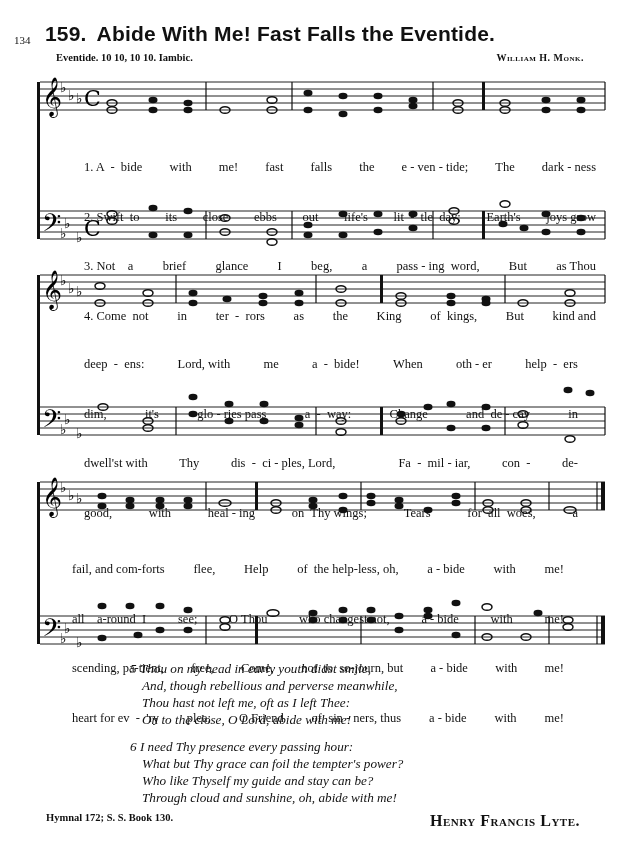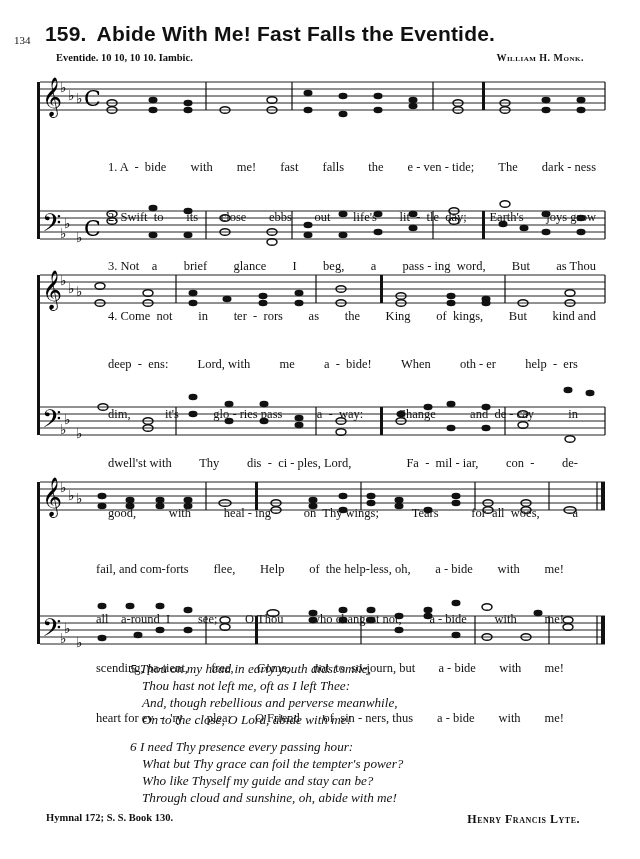--- a/index.html
+++ b/index.html
@@ -6,26 +6,26 @@
   body { width:640px; height:859px; position:relative; overflow:hidden; color:#111;
          font-family:"Liberation Serif","DejaVu Serif",serif; }
   .abs { position:absolute; }
   .pagenum { left:14px; top:34px; font-size:11px; }
   .title { left:0; width:540px; top:22px; text-align:center; font-size:21px; font-weight:bold;
            font-family:"Liberation Sans","DejaVu Sans",sans-serif; letter-spacing:0.2px; }
   .title .num { margin-right:10px; }
   .meta-left { left:56px; top:52px; font-size:10.5px; font-weight:bold; }
   .meta-right { right:56px; top:52px; font-size:10px; font-weight:bold; font-variant:small-caps; letter-spacing:0.5px;text-align:right; }
   .lyrics { font-size:12.5px; line-height:16.5px; white-space:pre; }
-  .lyr-line { display:flex; justify-content:space-between;margin-left:24px; }
+  .lyr-line { display:flex; justify-content:space-between; }
   .stanza { left:130px; font-size:13.2px; line-height:17px;font-style:italic; }
   .stanza .ln { white-space:nowrap; }
   .stanza .ind { padding-left:12px; }
   .foot-left { left:46px; top:812px; font-size:10.5px; font-weight:bold; }
-  .foot-right { right:60px; top:812px; font-size:12px; font-weight:bold; font-variant:small-caps; letter-spacing:0.5px; }
+  .foot-right { right:60px; top:812px; font-size:16px; font-weight:bold; font-variant:small-caps; letter-spacing:0.5px; }
   svg.staff { position:absolute; left:0; }
 </style>
 </head>
 <body>
 
 <div class="abs pagenum">134</div>
 <div class="abs title"><span class="num">159.</span><span>Abide With Me! Fast Falls the Eventide.</span></div>
 <div class="abs meta-left">Eventide.  10 10, 10 10.  Iambic.</div>
 <div class="abs meta-right">William H. Monk.</div>
 
@@ -320,22 +320,22 @@
 
 <div class="abs lyrics" style="left:72px; top:528px; width:492px;">
   <div class="lyr-line"><span>fail, and com-forts</span><span>flee,</span><span>Help</span><span>of  the help-less, oh,</span><span>a - bide</span><span>with</span><span>me!</span></div>
   <div class="lyr-line"><span>all    a-round  I</span><span>see;</span><span>O Thou</span><span>who changest not,</span><span>a - bide</span><span>with</span><span>me!</span></div>
   <div class="lyr-line"><span>scending, pa-tient,</span><span>free,</span><span>Come,</span><span>not  to  so-journ, but</span><span>a - bide</span><span>with</span><span>me!</span></div>
   <div class="lyr-line"><span>heart for ev  -  'ry</span><span>plea;</span><span>O Friend</span><span>of  sin - ners, thus</span><span>a - bide</span><span>with</span><span>me!</span></div>
 </div>
 
 <div class="abs stanza" style="top:660px;">
   <div class="ln"><span>5</span> <span>Thou on my head in early youth didst smile,</span></div>
+  <div class="ln ind">And, though rebellious and perverse meanwhile,</div>
   <div class="ln ind">Thou hast not left me, oft as I left Thee:</div>
-  <div class="ln ind">And, though rebellious and perverse meanwhile,</div>
   <div class="ln ind">On to the close, O Lord, abide with me!</div>
 </div>
 <div class="abs stanza" style="top:738px;">
   <div class="ln"><span>6</span> <span>I need Thy presence every passing hour:</span></div>
   <div class="ln ind">What but Thy grace can foil the tempter's power?</div>
   <div class="ln ind">Who like Thyself my guide and stay can be?</div>
   <div class="ln ind">Through cloud and sunshine, oh, abide with me!</div>
 </div>
 
 <div class="abs foot-left">Hymnal 172;  S. S. Book 130.</div>

